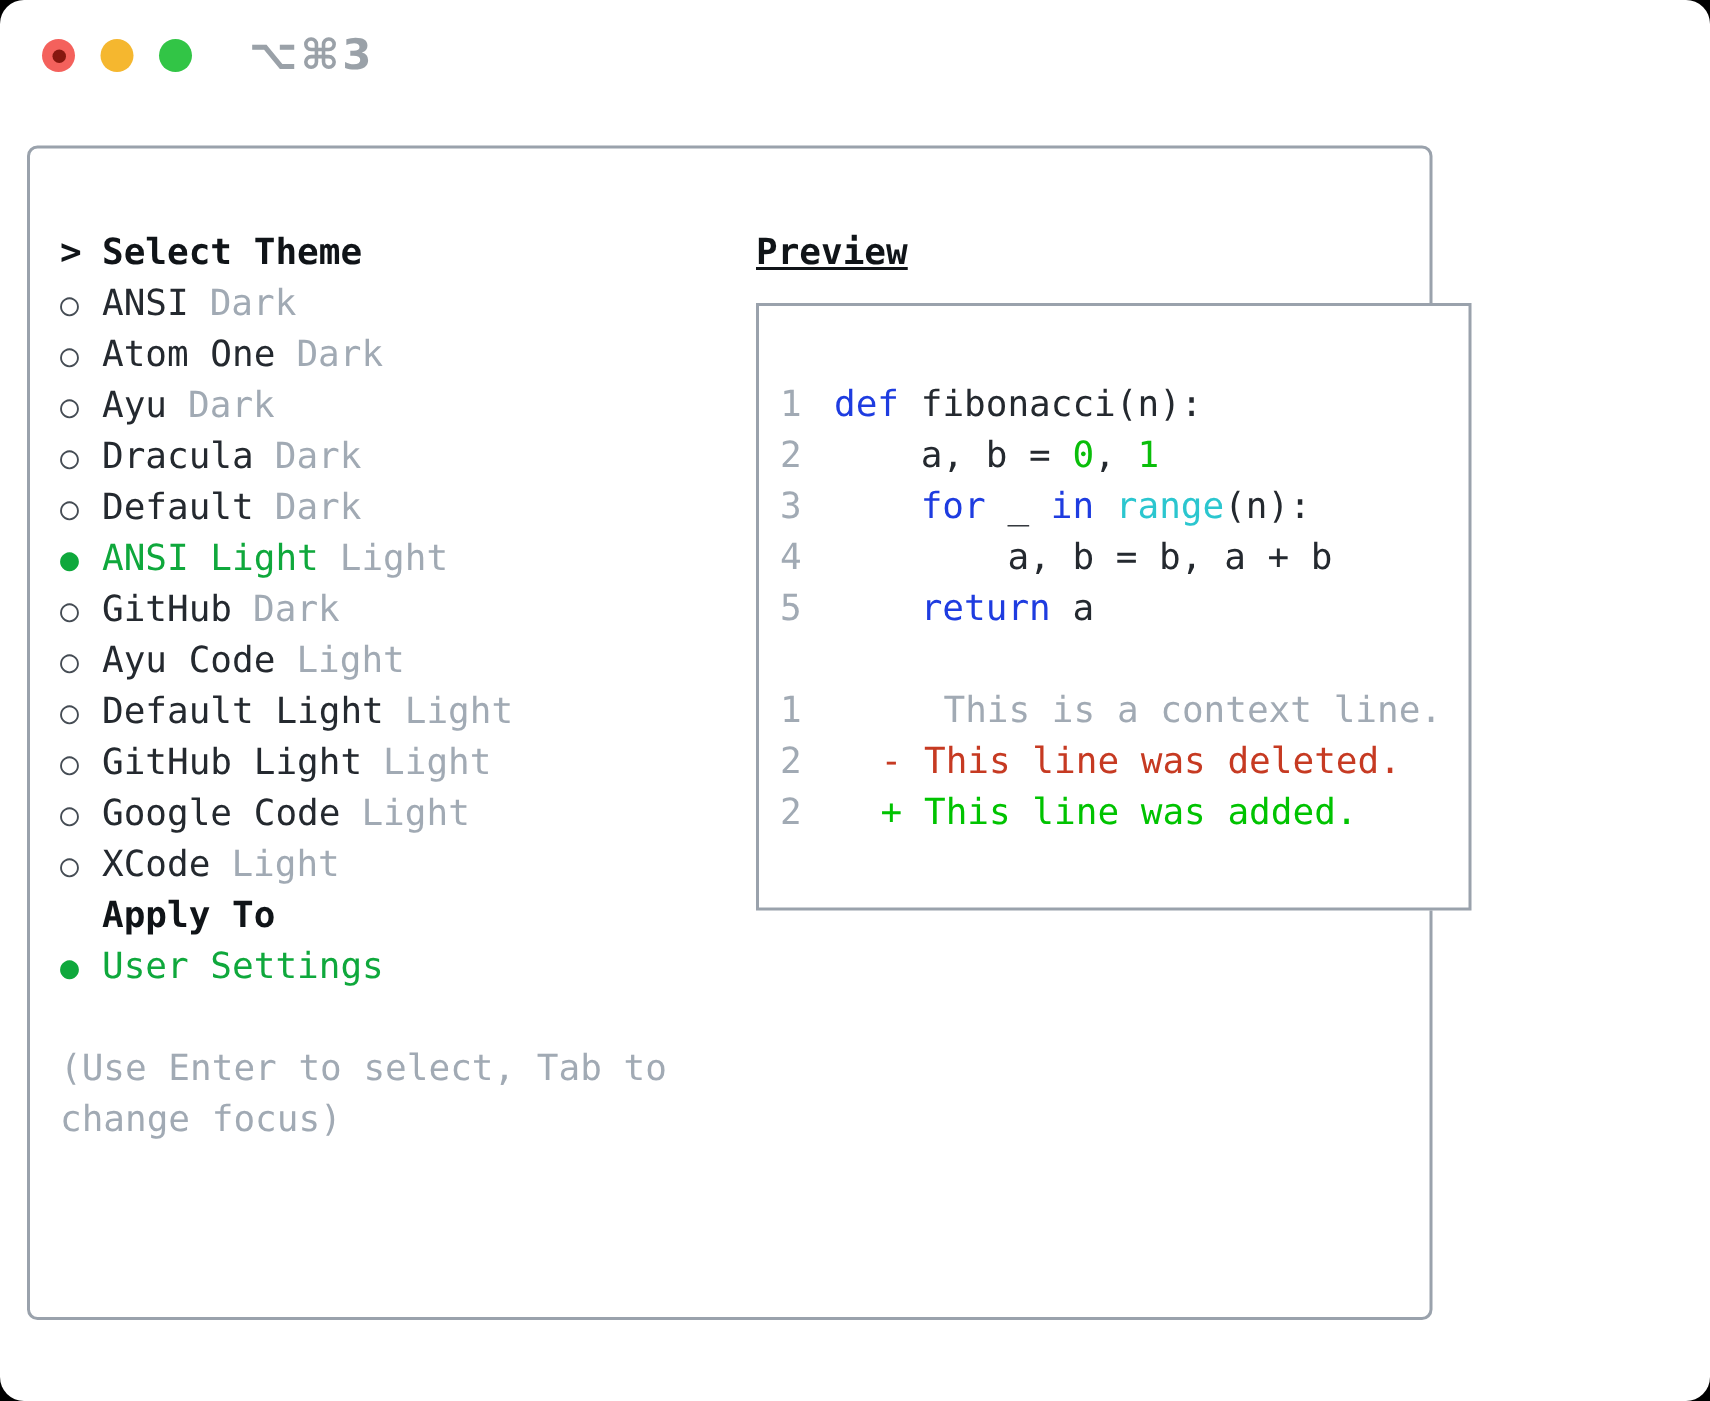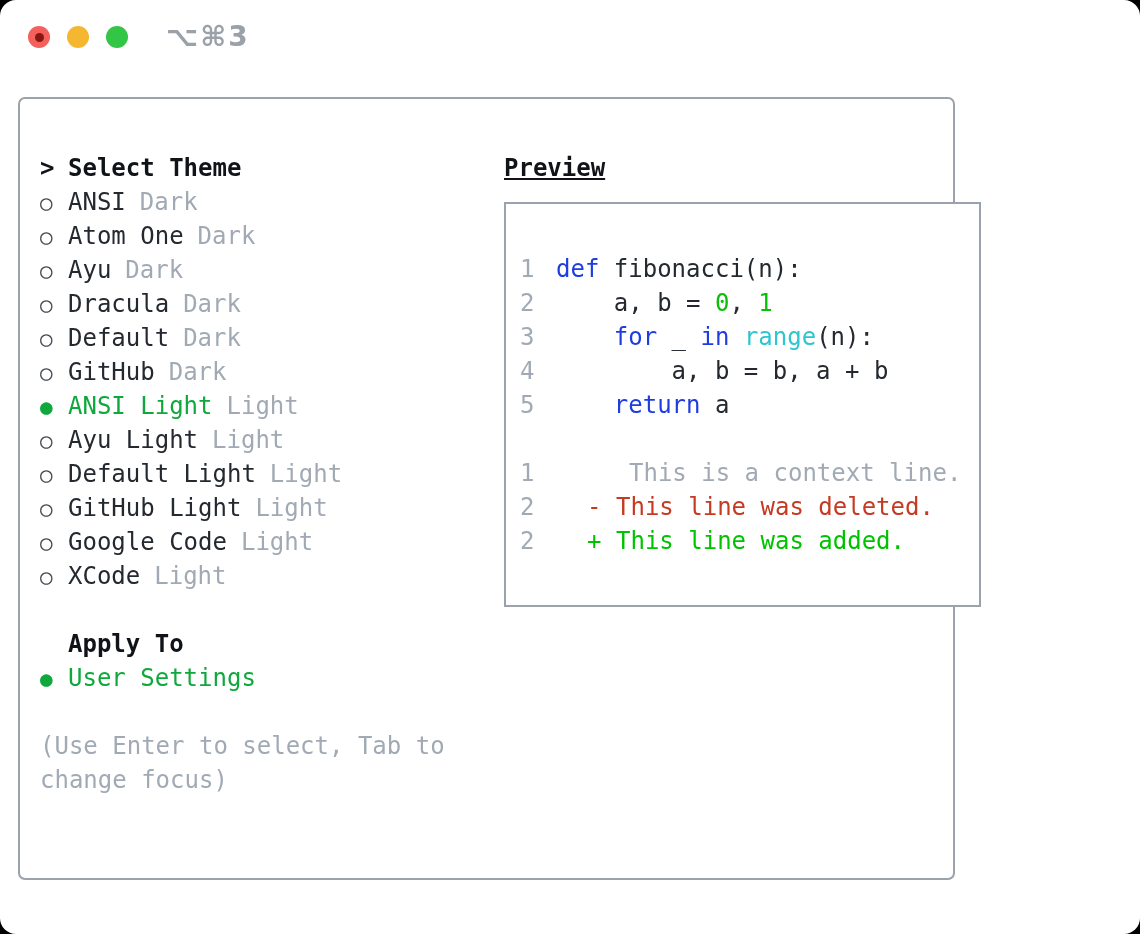--- a/index.html
+++ b/index.html
@@ -52,21 +52,21 @@
   .left-col{position:absolute;left:20px;top:52px;width:460px;font-size:24px;line-height:34px;color:var(--text-primary);}
   .row{white-space:pre;height:34px;}
   .marker{display:inline-block;width:28px;}
   .hdr-marker{font-weight:bold;color:var(--header-black);}
   .hdr-text{font-weight:bold;color:var(--header-black);}
   .radio{color:var(--circle-gray);font-size:21px;}
   .radio.sel{color:var(--accent-green);}
   .t-name{color:var(--text-primary);}
   .t-name.sel{color:var(--accent-green);}
   .t-variant{color:var(--muted);margin-left:14px;}
-  .apply-block{margin-top:34px;}
+  .apply-block{}
   .hint{margin-top:34px;width:450px;color:var(--muted);white-space:normal;}
 
   
   .right-col{position:absolute;left:484px;top:52px;width:500px;}
   .preview-label{font-size:24px;line-height:34px;font-weight:bold;color:var(--header-black);text-decoration:underline;}
   .preview-box{
     margin-top:17px;width:477px;height:405px;
     border:2px solid var(--border-gray);background:#fff;
     padding:48px 0 0 14px;font-size:24px;line-height:34px;overflow:hidden;
   }
@@ -101,23 +101,23 @@
   <div class="panel">
 
     <div class="left-col">
       <div class="row"><span class="marker hdr-marker">&gt;</span><span class="hdr-text">Select Theme</span></div>
       <div id="theme-list">
           <div class="row"><span class="marker radio">○</span><span class="t-name">ANSI</span><span class="t-variant">Dark</span></div>
           <div class="row"><span class="marker radio">○</span><span class="t-name">Atom One</span><span class="t-variant">Dark</span></div>
           <div class="row"><span class="marker radio">○</span><span class="t-name">Ayu</span><span class="t-variant">Dark</span></div>
           <div class="row"><span class="marker radio">○</span><span class="t-name">Dracula</span><span class="t-variant">Dark</span></div>
           <div class="row"><span class="marker radio">○</span><span class="t-name">Default</span><span class="t-variant">Dark</span></div>
+          <div class="row"><span class="marker radio sel">●</span><span class="t-name sel">ANSI Light</span><span class="t-variant">Light</span></div>
           <div class="row"><span class="marker radio">○</span><span class="t-name">GitHub</span><span class="t-variant">Dark</span></div>
-          <div class="row"><span class="marker radio sel">●</span><span class="t-name sel">ANSI Light</span><span class="t-variant">Light</span></div>
-          <div class="row"><span class="marker radio">○</span><span class="t-name">Ayu Light</span><span class="t-variant">Light</span></div>
+          <div class="row"><span class="marker radio">○</span><span class="t-name">Ayu Code</span><span class="t-variant">Light</span></div>
           <div class="row"><span class="marker radio">○</span><span class="t-name">Default Light</span><span class="t-variant">Light</span></div>
           <div class="row"><span class="marker radio">○</span><span class="t-name">GitHub Light</span><span class="t-variant">Light</span></div>
           <div class="row"><span class="marker radio">○</span><span class="t-name">Google Code</span><span class="t-variant">Light</span></div>
           <div class="row"><span class="marker radio">○</span><span class="t-name">XCode</span><span class="t-variant">Light</span></div>
         </div>
 
       <div class="apply-block">
         <div class="row"><span class="marker"></span><span class="hdr-text">Apply To</span></div>
         <div id="apply-list">
             <div class="row"><span class="marker radio sel">●</span><span class="t-name sel">User Settings</span></div>

